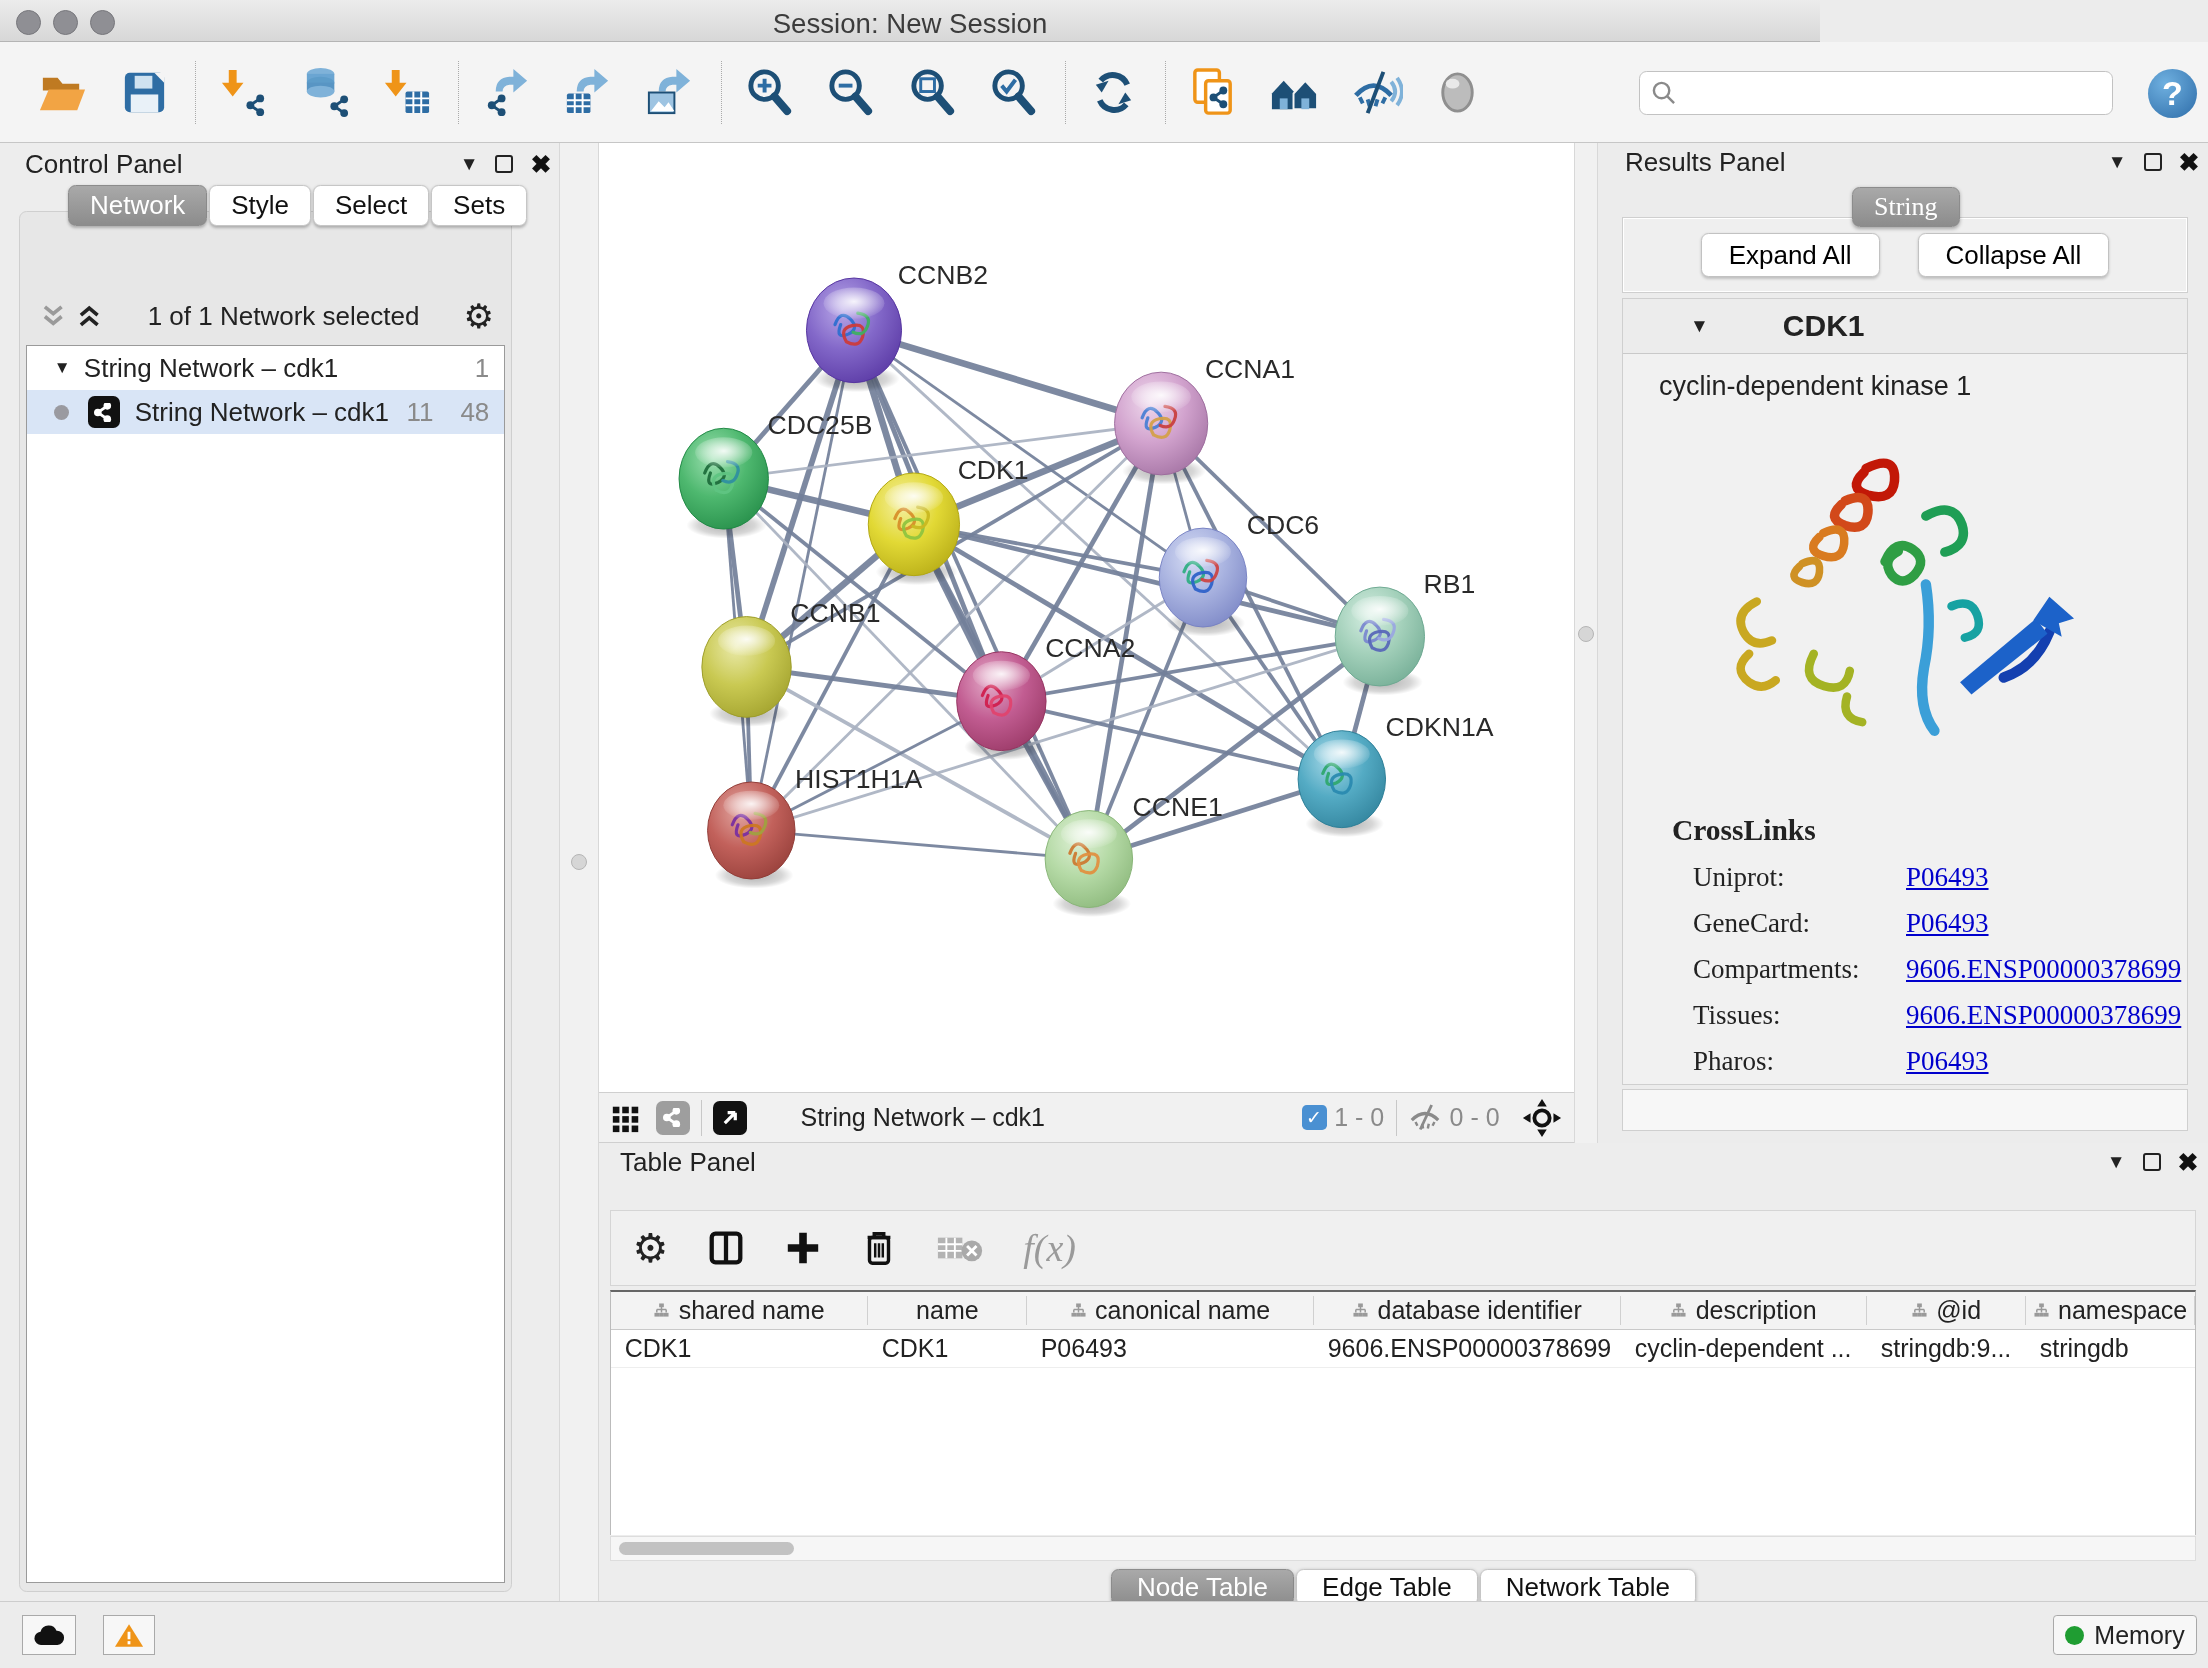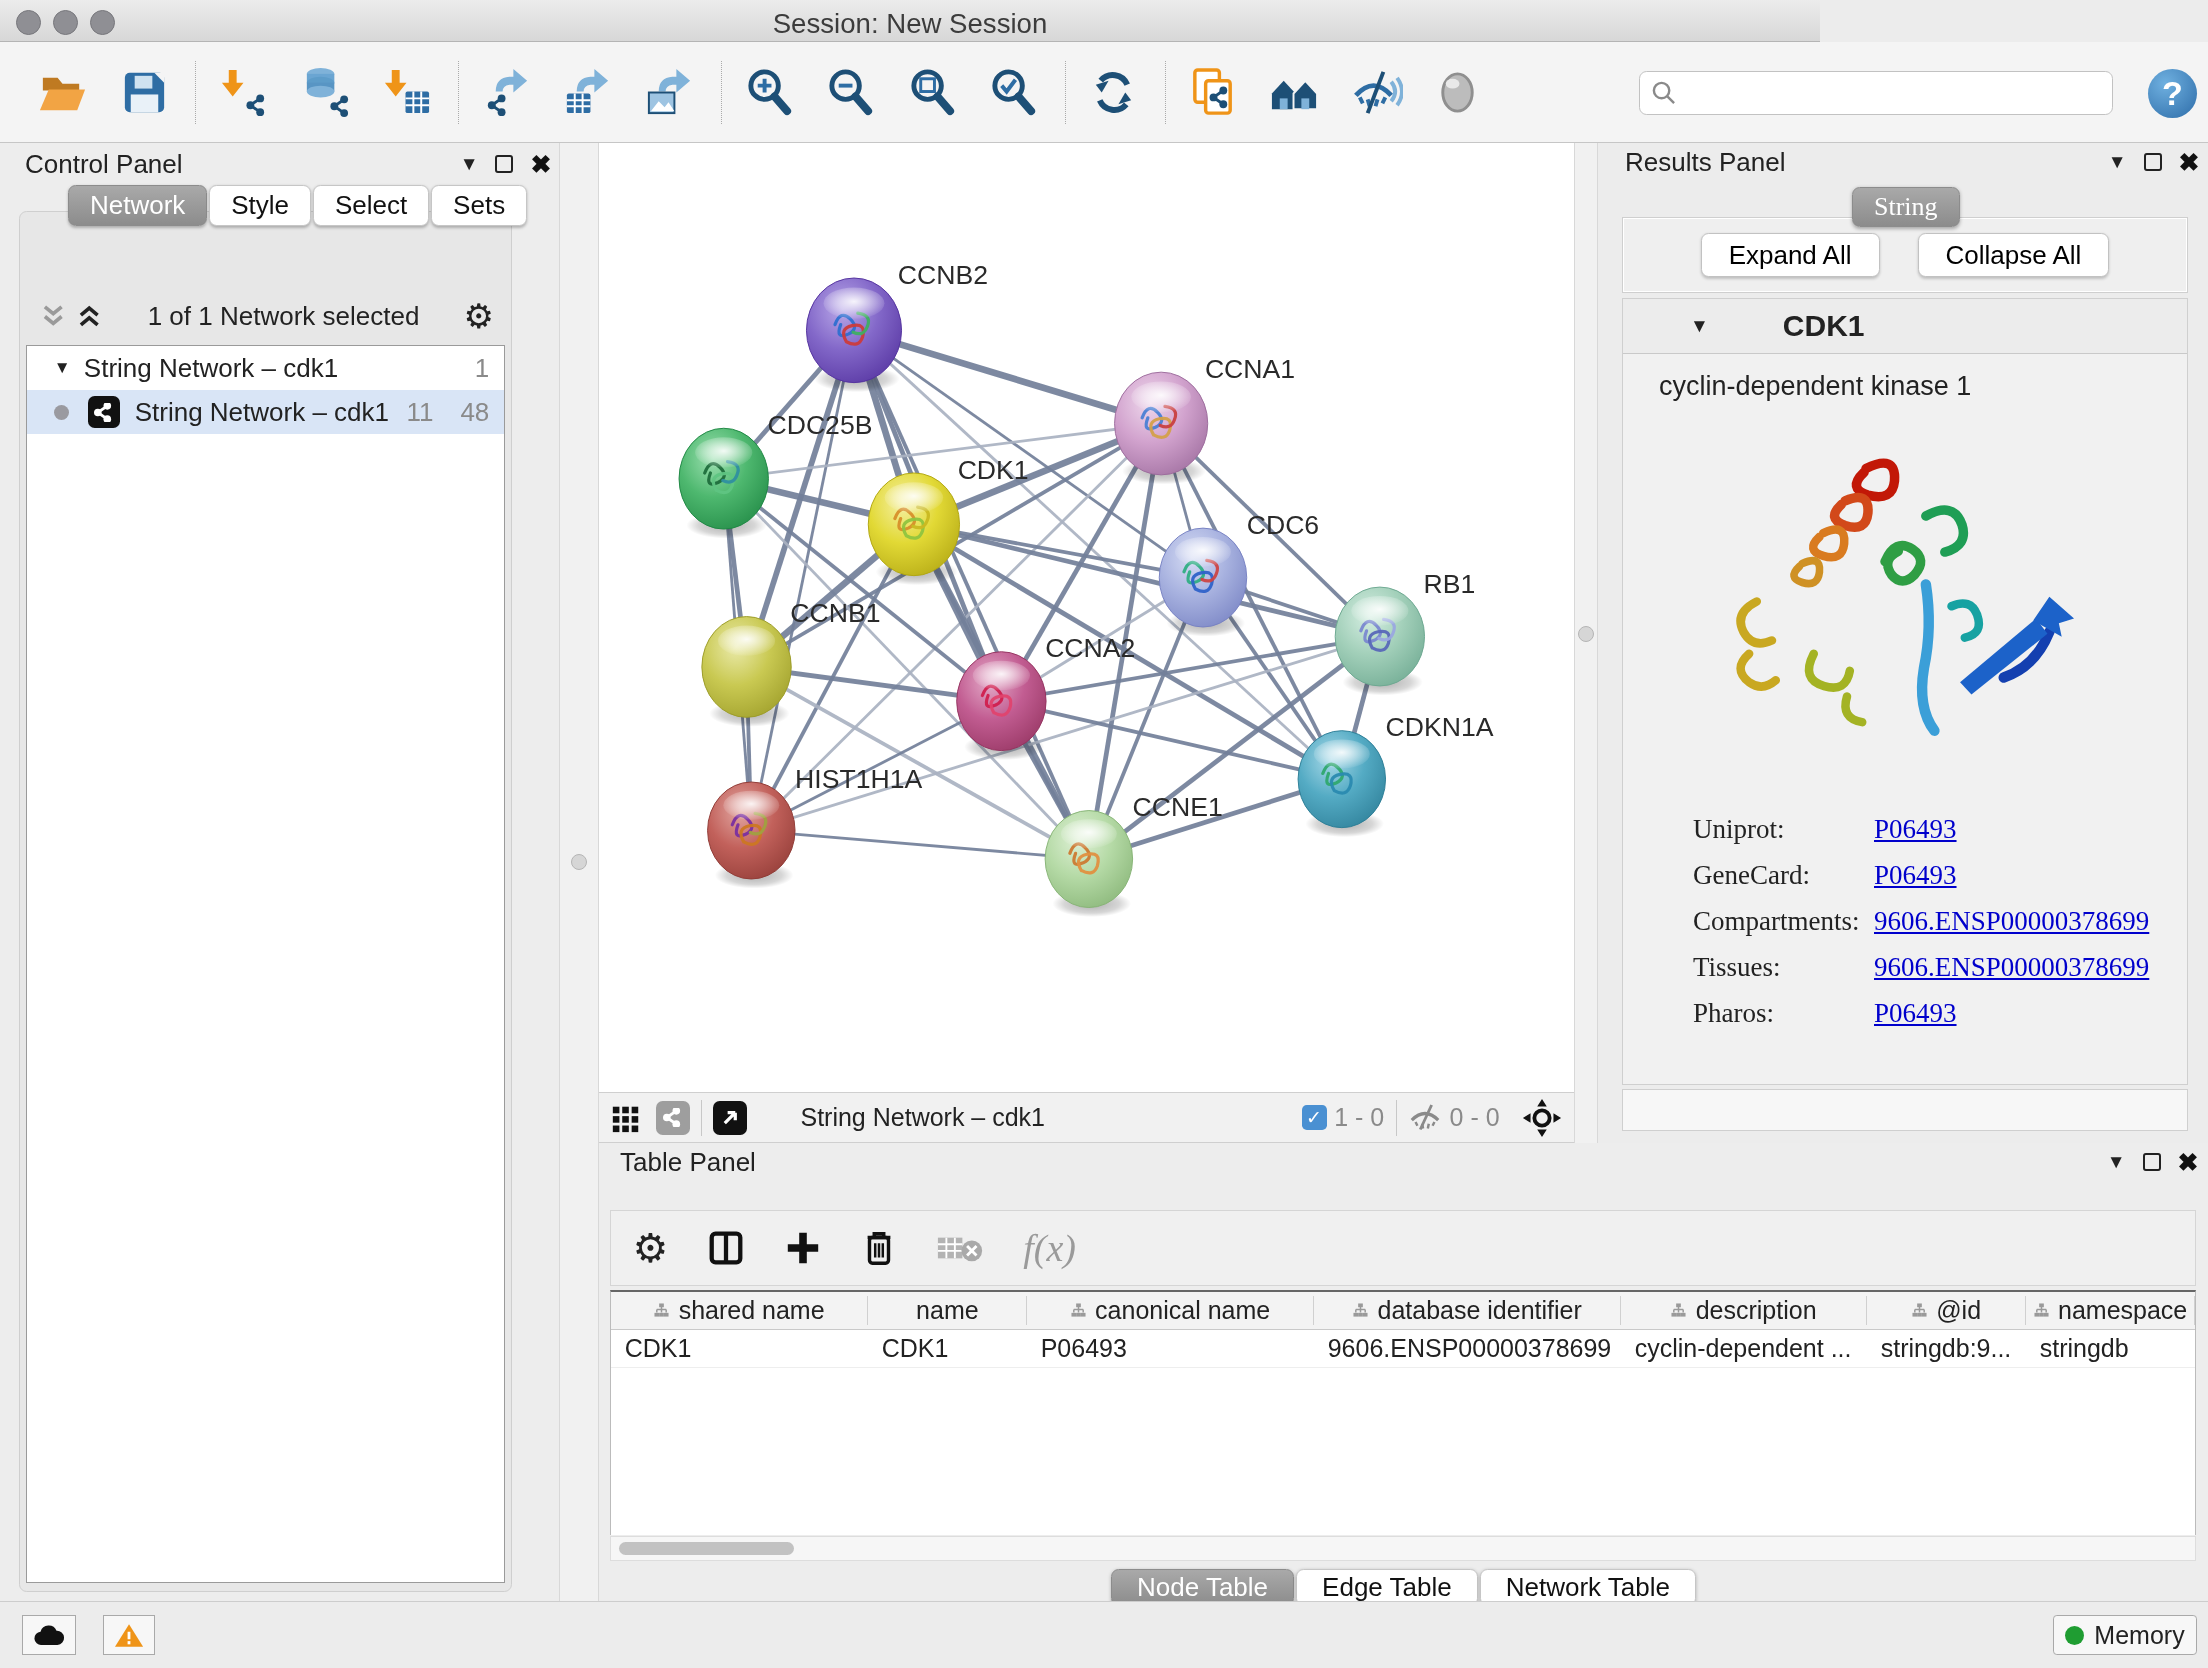--- a/index.html
+++ b/index.html
@@ -86,21 +86,21 @@
     padding:5.7px 27px; box-shadow:0 1.9px 2.9px rgba(0,0,0,.2); }
   #rp-box2 { position:absolute; left:24px; top:155px; width:566px; height:787px;
     background:#f1f1f1; border:1.9px solid #cfcfcf; }
   #rp-sec-head { height:55px; background:#ececec; border-bottom:1px solid #c9c9c9;
     display:flex; align-items:center; }
   #rp-gene { font-size:30px; font-weight:bold; margin-left:74px; }
   #rp-desc { font-size:27px; margin:17px 0 0 36px; }
   #rp-structure { display:block; margin:38px 0 0 67px; }
   #rp-crosslinks { margin:32px 0 0 49px; font-family:"Liberation Serif", serif; }
   #rp-cl-title { font-size:29.5px; font-weight:bold; }
-  .cl-row { display:flex; font-size:27px; margin-top:15px; }
+  .cl-row { display:flex; font-size:27px; margin-top:15px;gap:32px; }
   .cl-label { width:181px; margin-left:21px; }
   .cl-value { color:#0000cc; text-decoration:underline; }
   #rp-strip { position:absolute; left:24px; top:946px; width:566px; height:42px;
     background:#f7f7f7; border:1px solid #cfcfcf; }
 
   
   #table-panel { position:absolute; left:599px; top:1143px; width:1609px; height:457px; background:#ededed; }
   #tp-header { position:absolute; left:21px; right:9.5px; top:32px; display:flex; align-items:center; }
   #tp-toolbar { position:absolute; left:11.4px; top:67px; width:1586px; height:76px;
     background:#f0f0f0; border:1px solid #d5d5d5;
@@ -606,20 +606,21 @@
         <path d="M205,128 q11,-25 29,-13 q16,11 2,27 q-13,13 -24,0 q-11,-16 7,-25" stroke="#2f9e44" stroke-width="10"></path>
         <path d="M248,80 q29,-16 38,9 q7,22 -18,29" stroke="#1f9e55" stroke-width="10"></path>
         <path d="M275,175 q20,-9 27,9 q7,20 -13,24" stroke="#17a2a2" stroke-width="9"></path>
         <path d="M248,152 q7,45 -2,88 q-7,42 11,66" stroke="#3b9fd8" stroke-width="11"></path>
         <path d="M330,250 q33,-11 48,-48" stroke="#1440b0" stroke-width="11"></path>
       </g>
       <path d="M284,255 L364,188 l12,16 -80,64 z" fill="#1c62c9"></path>
       <path d="M378,165 l26,23 -16,5 3,14 -30,-17 z" fill="#1c62c9"></path>
     </svg>
     <div id="rp-crosslinks">
+      <div id="rp-cl-title">CrossLinks</div>
       <div id="rp-cl-rows">
           <div class="cl-row">
             <span class="cl-label">Uniprot:</span>
             <a class="cl-value">P06493</a>
           </div>
           <div class="cl-row">
             <span class="cl-label">GeneCard:</span>
             <a class="cl-value">P06493</a>
           </div>
           <div class="cl-row">

